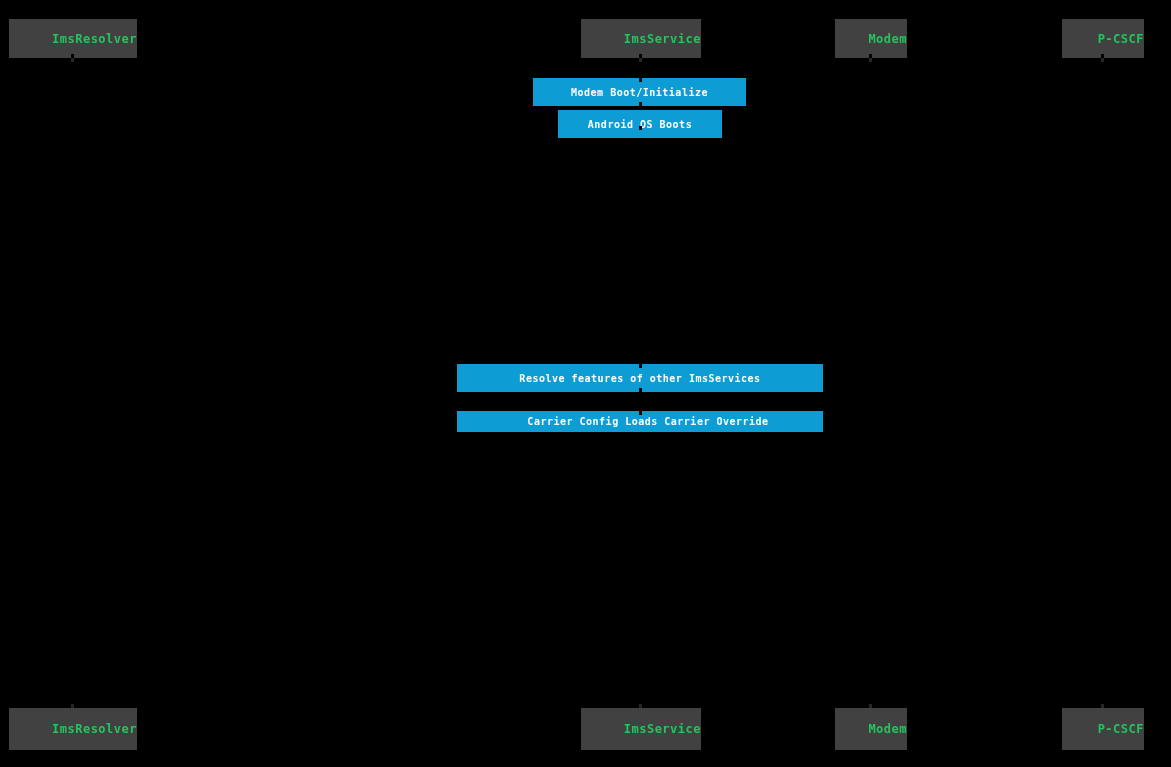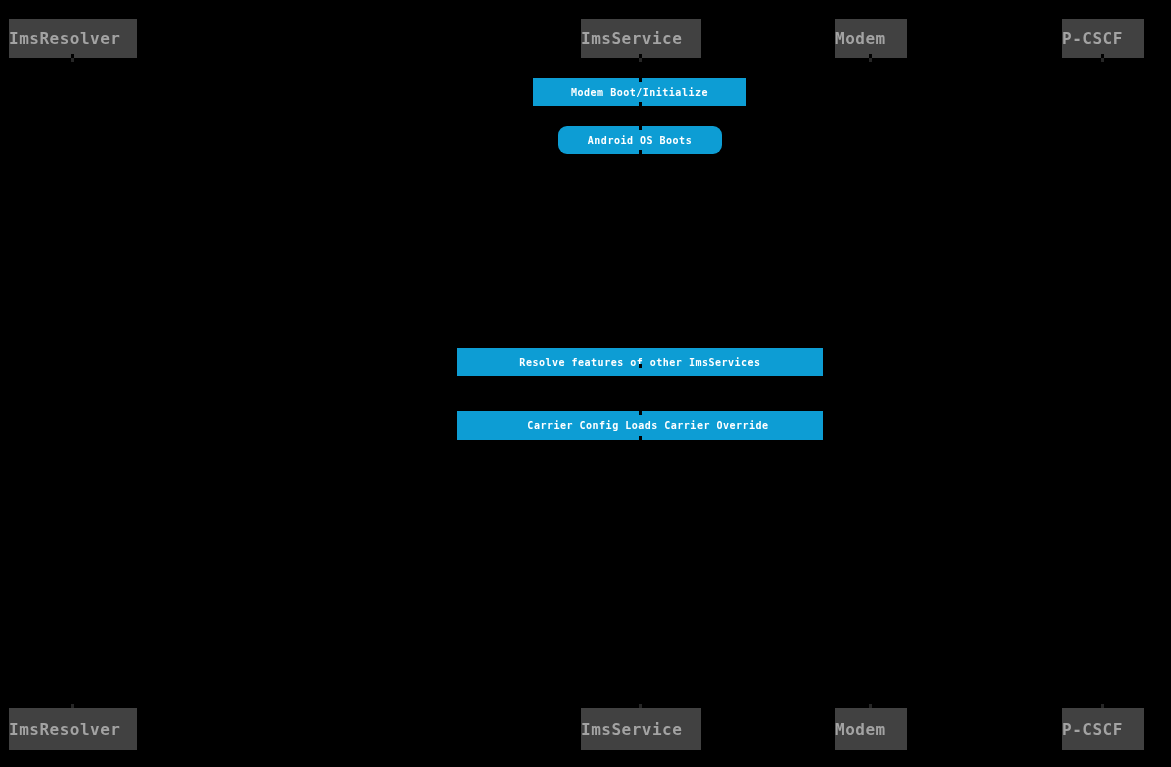--- a/index.html
+++ b/index.html
@@ -11,25 +11,25 @@
     position: relative;
     width: 1171px;
     height: 767px;
     background: #000000;
     overflow: hidden;
     font-family: "DejaVu Sans Mono", "Liberation Mono", monospace;
   }
   .actor {
     position: absolute;
     background: #414141;
-    color: #a3a3a3;
+    color: #22c55e;
     display: flex;
     align-items: center;
-    justify-content: flex-start;
-    font-size: 16px;
+    justify-content: flex-end;
+    font-size: 12px;
     font-weight: bold;
     letter-spacing: 0.5px;
     white-space: nowrap;
     box-sizing: border-box;
   }
   .note {
     position: absolute;
     background: #0d9dd4;
     color: #ffffff;
     display: flex;
@@ -61,23 +61,23 @@
   .a-pcscf-top       { left: 1062px; top: 19px; width: 82px;  height: 39px; }
 
   
   .a-imsresolver-bot { left: 9px;    top: 708px; width: 128px; height: 42px; }
   .a-imsservice-bot  { left: 581px;  top: 708px; width: 120px; height: 42px; }
   .a-modem-bot       { left: 835px;  top: 708px; width: 72px;  height: 42px; }
   .a-pcscf-bot       { left: 1062px; top: 708px; width: 82px;  height: 42px; }
 
   
   .n-modem-boot   { left: 533px; top: 78px;  width: 213px; height: 28px; }
-  .n-android-boot { left: 558px; top: 126px; width: 164px; height: 28px; border-radius: 9px; }
-  .n-resolve      { left: 457px; top: 348px; width: 366px; height: 28px; text-align: center; }
-  .n-carrier      { left: 457px; top: 411px; width: 366px; height: 29px; padding-left: 16px; }
+  .n-android-boot { left: 558px; top: 110px; width: 164px; height: 28px; }
+  .n-resolve      { left: 457px; top: 364px; width: 366px; height: 28px; text-align: center; }
+  .n-carrier      { left: 457px; top: 411px; width: 366px; height: 21px; padding-left: 16px; }
 </style>
 </head>
 <body>
 
 <div id="canvas">
 
   <div class="actor a-imsresolver-top">
     <span>ImsResolver</span>
   </div>
   <div class="actor a-imsservice-top">

